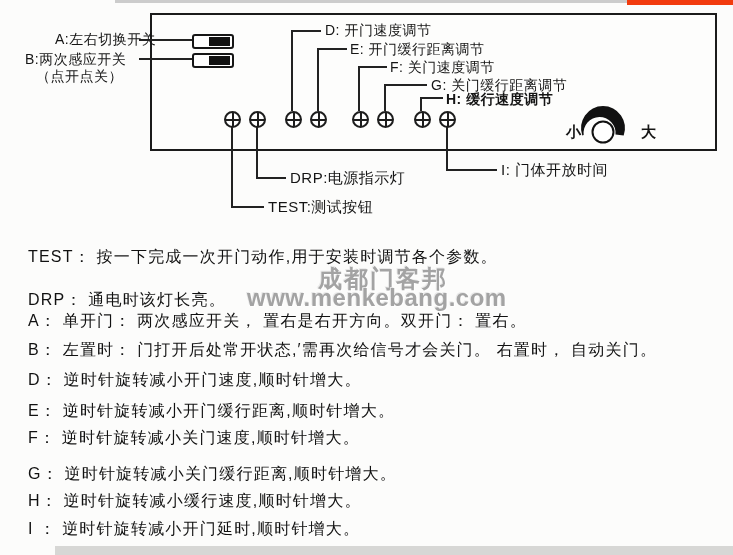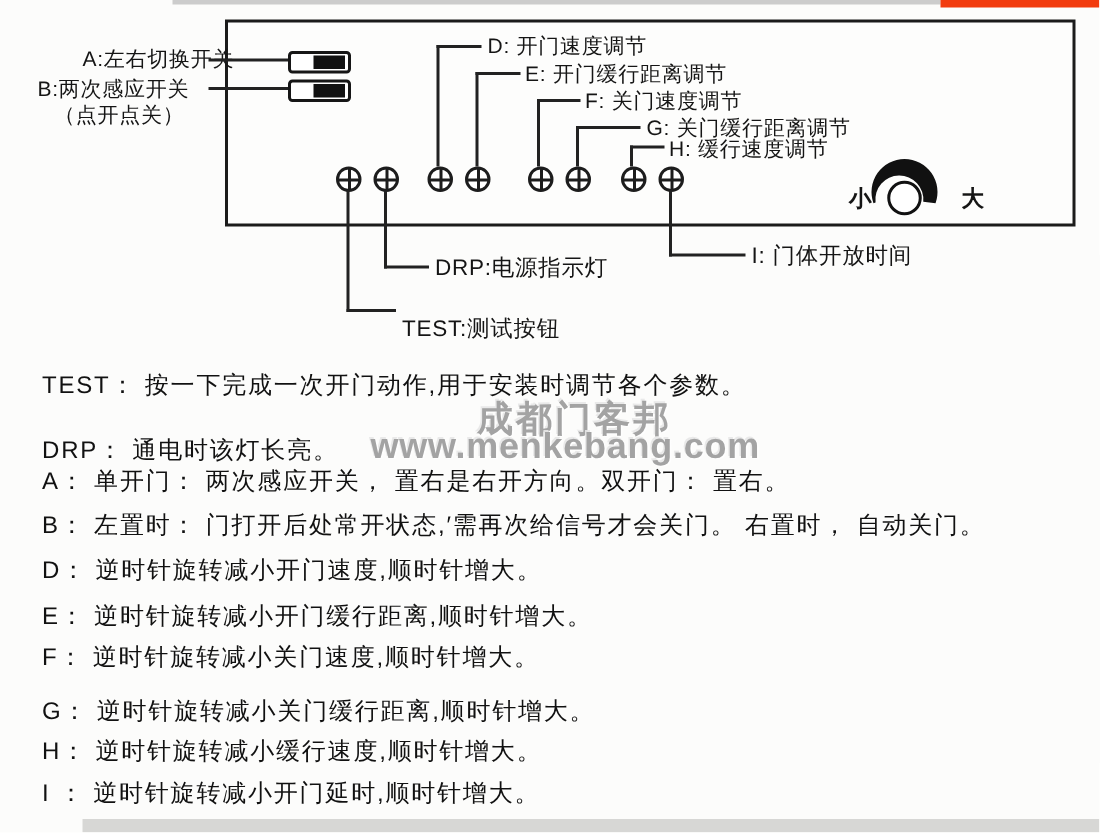--- a/index.html
+++ b/index.html
@@ -67,21 +67,21 @@
     <div class="slider"></div>
   </div>
   <div class="switch" style="left:192px;top:53px;">
     <div class="slider"></div>
   </div>
 
   <div class="lbl" style="left:325px;top:22px;">D: 开门速度调节</div>
   <div class="lbl" style="left:350px;top:41px;">E: 开门缓行距离调节</div>
   <div class="lbl" style="left:390px;top:59px;">F: 关门速度调节</div>
   <div class="lbl" style="left:431px;top:77px;">G: 关门缓行距离调节</div>
-  <div class="lbl" style="left:446px;top:91px;">H: 缓行速度调节</div>
+  <div class="lbl" style="left:446px;top:91px;font-weight:bold;">H: 缓行速度调节</div>
 
   <div class="hline" style="left:291px;top:30px;width:30px;"></div>
   <div class="vline" style="left:291px;top:30px;height:81px;"></div>
   <div class="hline" style="left:317px;top:48px;width:30px;"></div>
   <div class="vline" style="left:317px;top:48px;height:63px;"></div>
   <div class="hline" style="left:358px;top:66px;width:29px;"></div>
   <div class="vline" style="left:358px;top:66px;height:45px;"></div>
   <div class="hline" style="left:384px;top:84px;width:43px;"></div>
   <div class="vline" style="left:384px;top:84px;height:27px;"></div>
   <div class="hline" style="left:420px;top:97px;width:23px;"></div>
@@ -102,21 +102,21 @@
   </svg>
   <div class="knob-txt" style="left:566px;top:123px;">小</div>
   <div class="knob-txt" style="left:641px;top:123px;">大</div>
 
   <div class="vline" style="left:256px;top:127px;height:52px;"></div>
   <div class="hline" style="left:256px;top:177px;width:30px;"></div>
   <div class="lbl-big" style="left:290px;top:169px;">DRP:电源指示灯</div>
 
   <div class="vline" style="left:231px;top:127px;height:81px;"></div>
   <div class="hline" style="left:231px;top:206px;width:33px;"></div>
-  <div class="lbl-big" style="left:268px;top:198px;margin-top:12px;">TEST:测试按钮</div>
+  <div class="lbl-big" style="left:268px;top:198px;">TEST:测试按钮</div>
 
   <div class="vline" style="left:446px;top:127px;height:44px;"></div>
   <div class="hline" style="left:446px;top:169px;width:51px;"></div>
   <div class="lbl-big" style="left:501px;top:161px;">I: 门体开放时间</div>
 
   <div class="desc" style="top:247px;">TEST： 按一下完成一次开门动作,用于安装时调节各个参数。</div>
   <div class="desc" style="top:290px;">DRP： 通电时该灯长亮。</div>
   <div class="desc" style="top:311px;">A： 单开门： 两次感应开关， 置右是右开方向。双开门： 置右。</div>
   <div class="desc" style="top:340px;">B： 左置时： 门打开后处常开状态,′需再次给信号才会关门。 右置时， 自动关门。</div>
   <div class="desc" style="top:370px;">D： 逆时针旋转减小开门速度,顺时针增大。</div>

